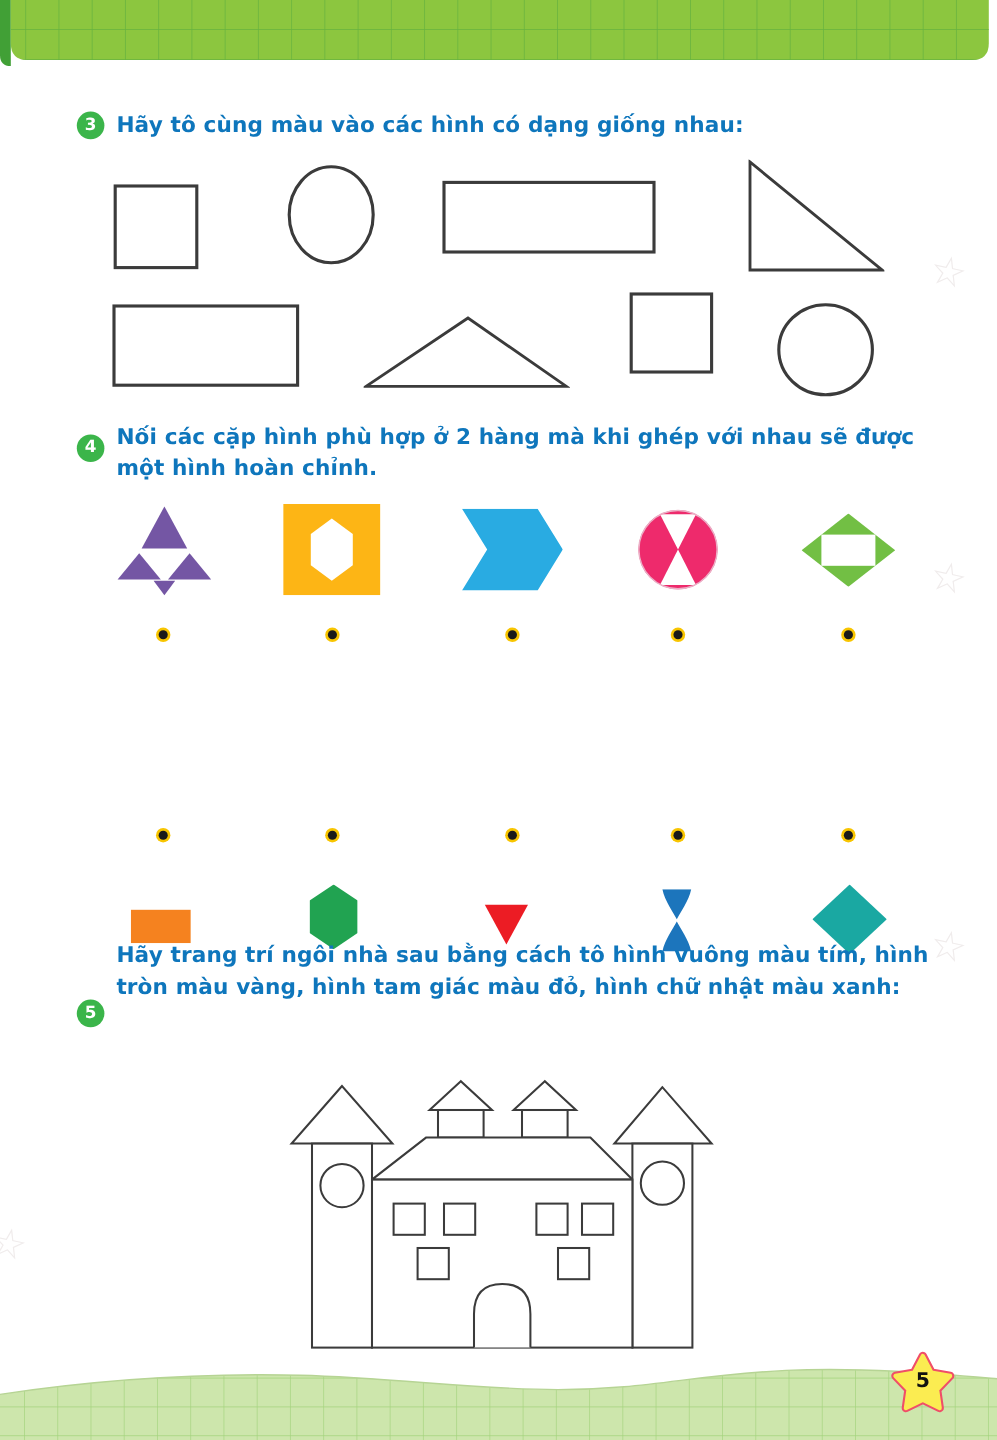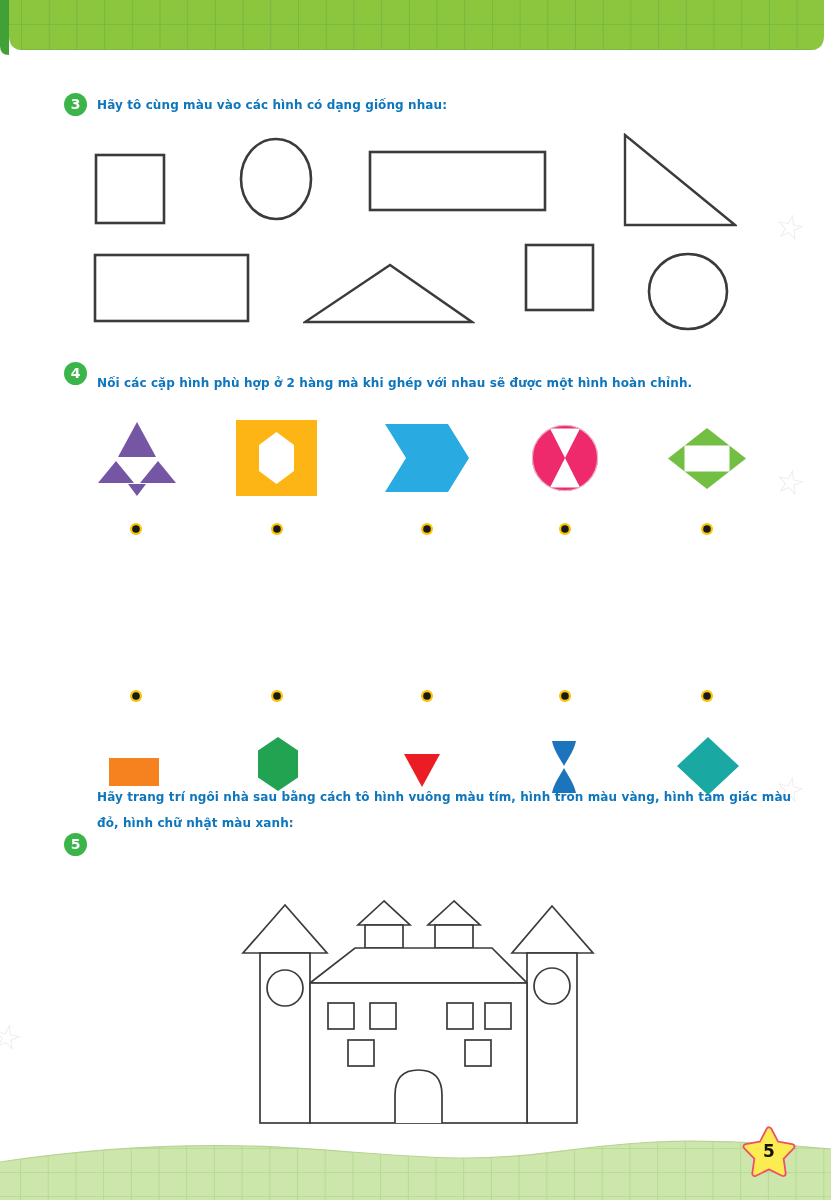--- a/index.html
+++ b/index.html
@@ -4,21 +4,21 @@
 <style>
   html,body{margin:0;padding:0;background:#fff;}
   .page{position:relative;width:831px;height:1200px;background:#fff;overflow:hidden;
         font-family:"DejaVu Sans","Liberation Sans",sans-serif;}
   .abs{position:absolute;}
   .ex-header{position:absolute;left:0;top:0;width:831px;}
   .badge{position:absolute;left:64px;width:23px;height:23px;border-radius:50%;
          background:#3BB54A;color:#fff;font-weight:bold;font-size:14px;
          text-align:center;line-height:23px;}
   .ex-text{position:absolute;left:97px;color:#0E76BC;font-weight:bold;
-           font-size:12px;line-height:26px;letter-spacing:0.1px;}
+           font-size:18px;line-height:26px;letter-spacing:0.1px;}
   .deco-star{position:absolute;color:#F0ECEC;font-size:34px;line-height:34px;
              transform:rotate(12deg);user-select:none;}
   .page-num{position:absolute;left:739px;top:1122px;width:60px;height:60px;
             text-align:center;line-height:58px;font-weight:bold;font-size:17px;color:#111;}
   svg{display:block;}
 </style>
 </head>
 <body>
 
 <div class="page">
@@ -65,21 +65,21 @@
   </svg>
   <svg class="abs" style="left:524px;top:243px" width="71" height="69" viewBox="0 0 71 69">
     <rect x="2" y="2" width="67" height="65" fill="none" stroke-width="2.6" stroke="#3B3B3B"></rect>
   </svg>
   <svg class="abs" style="left:646px;top:251px" width="84" height="81" viewBox="0 0 84 81">
     <ellipse cx="42" cy="40.5" rx="39" ry="37.5" fill="none" stroke-width="2.6" stroke="#3B3B3B"></ellipse>
   </svg>
 
   <div class="ex-header">
     <span class="badge" style="top:362px">4</span>
-    <div class="ex-text" style="top:370px;width:688px">Nối các cặp hình phù hợp ở 2 hàng mà khi ghép với nhau sẽ được một hình hoàn chỉnh.</div>
+    <div class="ex-text" style="top:352px;width:688px">Nối các cặp hình phù hợp ở 2 hàng mà khi ghép với nhau sẽ được một hình hoàn chỉnh.</div>
   </div>
 
   <svg class="abs" style="left:97px;top:421px" width="80" height="76" viewBox="0 0 80 76">
     <g fill="#7456A4">
       <polygon points="40,1 21,36 59,36"></polygon>
       <polygon points="19,40 1,62 37,62"></polygon>
       <polygon points="61,40 43,62 79,62"></polygon>
       <polygon points="31,63 49,63 40,75"></polygon>
     </g>
   </svg>

